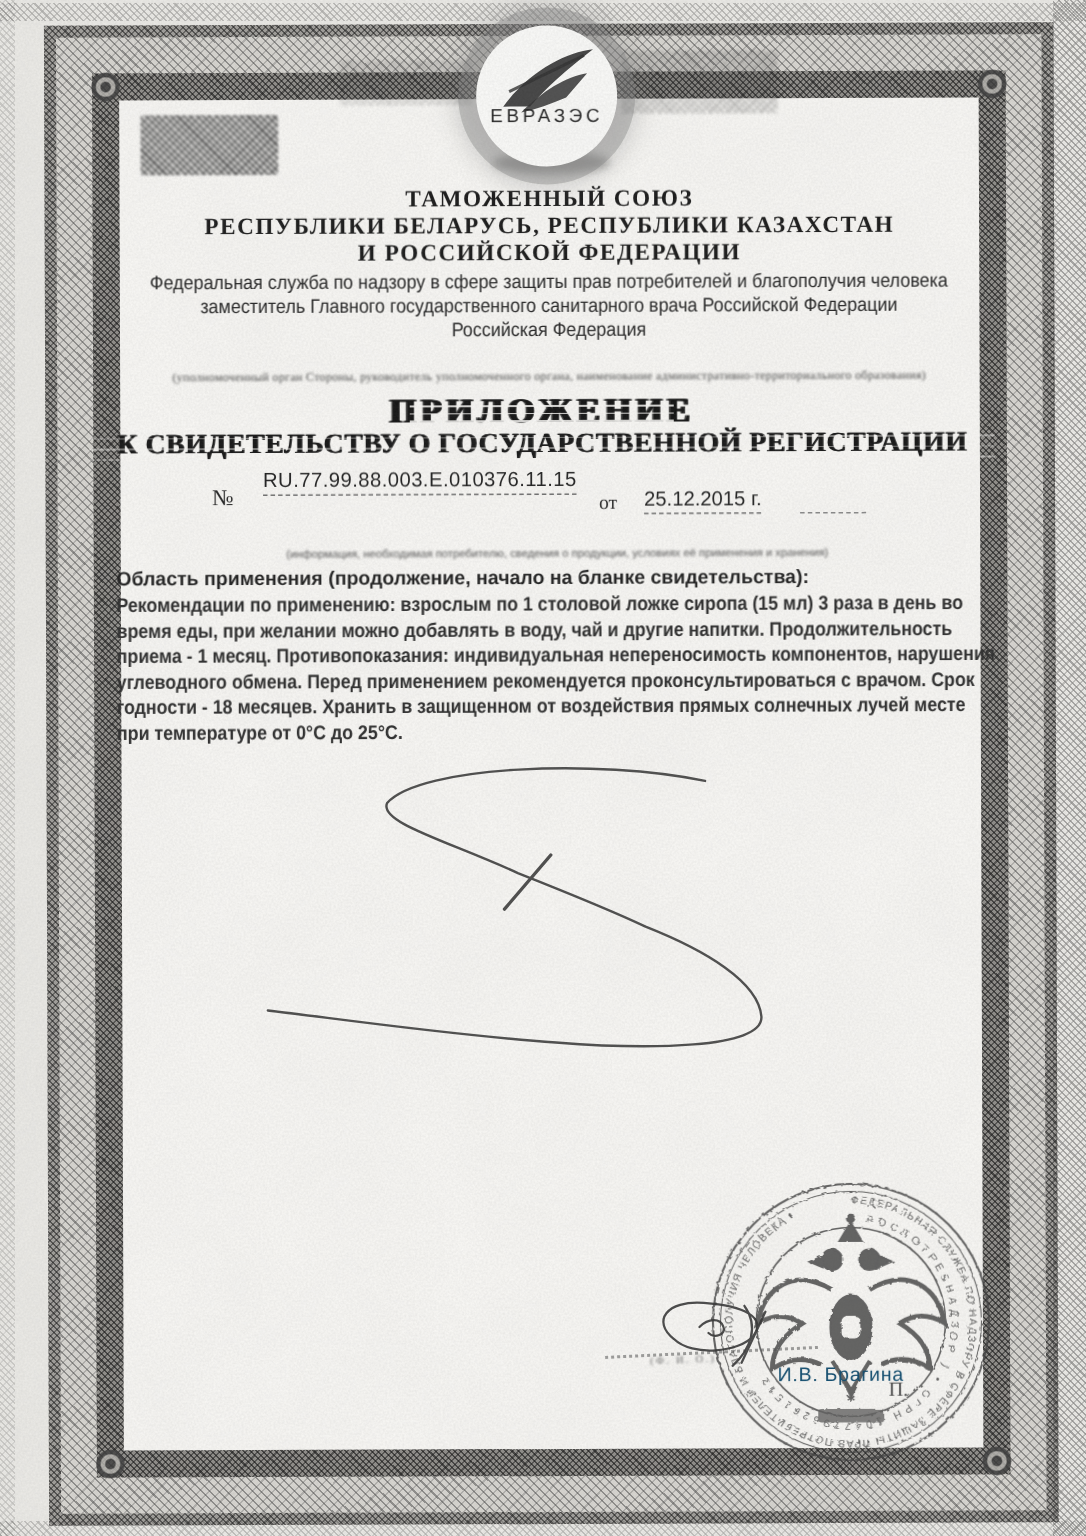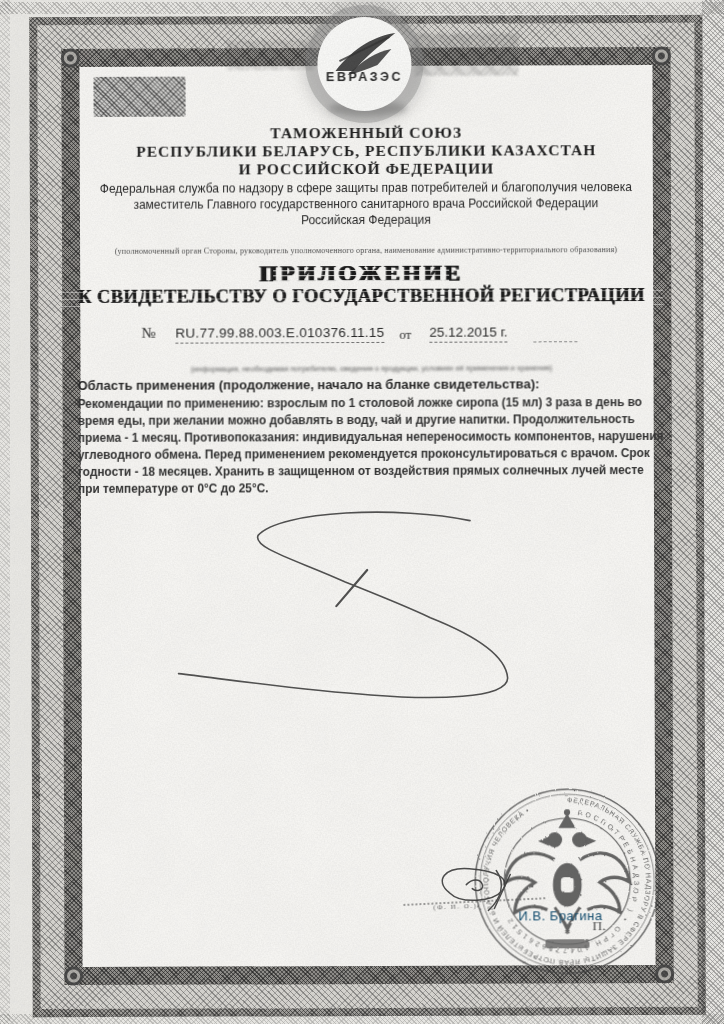--- a/index.html
+++ b/index.html
@@ -29,21 +29,21 @@
   .xh{background-image:repeating-linear-gradient(45deg,rgba(40,40,40,.7) 0 1px,transparent 1px 3px),
                        repeating-linear-gradient(-45deg,rgba(60,60,60,.5) 0 1px,transparent 1px 4px);}
   .edge-top{left:0;top:2px;width:724px;height:12px;opacity:.35;filter:blur(.5px);}
   .edge-right{right:0;top:0;width:22px;height:1024px;opacity:.5;filter:blur(.4px);z-index:9;}
   .edge-bottom{left:0;bottom:0;width:724px;height:10px;opacity:.3;}
   .edge-left{left:0;top:0;width:10px;height:1024px;opacity:.22;}
 
   
   .logo{left:319px;top:17px;width:94px;height:94px;border-radius:50%;background:#fdfdfb;z-index:7;
         box-shadow:0 0 0 12px rgba(130,130,128,.38),0 0 14px 16px rgba(120,120,118,.25);}
-  .logotext{position:absolute;left:0;right:0;top:53px;text-align:center;font-size:12.5px;font-weight:700;
+  .logotext{position:absolute;left:0;right:0;top:53px;text-align:center;font-size:12.5px;font-weight:400;
         letter-spacing:2.5px;color:#222;filter:blur(.3px);}
   .logoblob{left:330px;top:101px;width:78px;height:15px;background:rgba(90,90,88,.5);border-radius:50%;
         filter:blur(3px);z-index:6;}
   .sideblob-r{left:416px;top:34px;width:104px;height:42px;opacity:.5;filter:blur(1px);z-index:6;}
   .sideblob-l{left:228px;top:40px;width:88px;height:30px;opacity:.35;filter:blur(1px);z-index:6;}
   .noiserect{left:95px;top:76px;width:92px;height:40px;background-color:rgba(110,110,110,.3);
         filter:blur(.6px);z-index:5;border-radius:2px;}
 
   
   .z5{z-index:5;}
@@ -57,21 +57,21 @@
         font-size:23px;letter-spacing:3px;color:#111;filter:blur(.4px);
         text-shadow:1px 0 0 #111,-1px 0 0 rgba(0,0,0,.7);}
   .title1 .streak{position:absolute;left:calc(50% - 88px);width:176px;top:2px;bottom:0;
         background:repeating-linear-gradient(180deg,rgba(251,250,247,0) 0 2px,rgba(251,250,247,.85) 2px 3px,rgba(251,250,247,0) 3px 5px);}
   .title2{top:286px;left:0;right:0;text-align:center;font-family:"Liberation Serif",serif;font-weight:900;
         font-size:18.5px;letter-spacing:.4px;color:#141414;filter:blur(.35px);white-space:nowrap;
         text-shadow:.7px 0 0 rgba(0,0,0,.8);}
   .title2 .streak{position:absolute;left:60px;right:60px;top:2px;bottom:0;opacity:.55;
         background:repeating-linear-gradient(180deg,rgba(251,250,247,0) 0 3px,rgba(251,250,247,.8) 3px 4px,rgba(251,250,247,0) 4px 7px);}
   .no{left:142px;top:324px;font-family:"Liberation Serif",serif;font-size:15px;filter:blur(.3px);}
-  .num{left:176px;top:325px;font-size:13.5px;letter-spacing:.3px;border-bottom:1px dashed #6e6e6e;
+  .num{left:176px;top:312px;font-size:13.5px;letter-spacing:.3px;border-bottom:1px dashed #6e6e6e;
         padding-bottom:2px;filter:blur(.25px);}
   .ot{left:400px;top:327px;font-size:13px;font-family:"Liberation Serif",serif;filter:blur(.3px);text-align:center;}
   .date{left:430px;top:325px;font-size:13.5px;border-bottom:1px dashed #6e6e6e;padding-bottom:2px;filter:blur(.25px);}
   .dashtail{left:534px;top:341px;width:44px;border-bottom:1px dashed #8a8a8a;height:1px;}
   .fineprint{top:364px;left:140px;right:120px;text-align:center;font-size:7.5px;color:#555;
         filter:blur(.8px);white-space:nowrap;}
   .secttitle{left:78px;top:377px;font-size:13px;font-weight:700;filter:blur(.3px);white-space:nowrap;}
   .bodyblock{left:78px;top:395px;width:640px;transform:scaleX(.9);transform-origin:left top;filter:blur(.3px);}
   .bodyline{font-size:13.2px;font-weight:700;line-height:16.9px;white-space:nowrap;color:#2c2c2c;}
 

